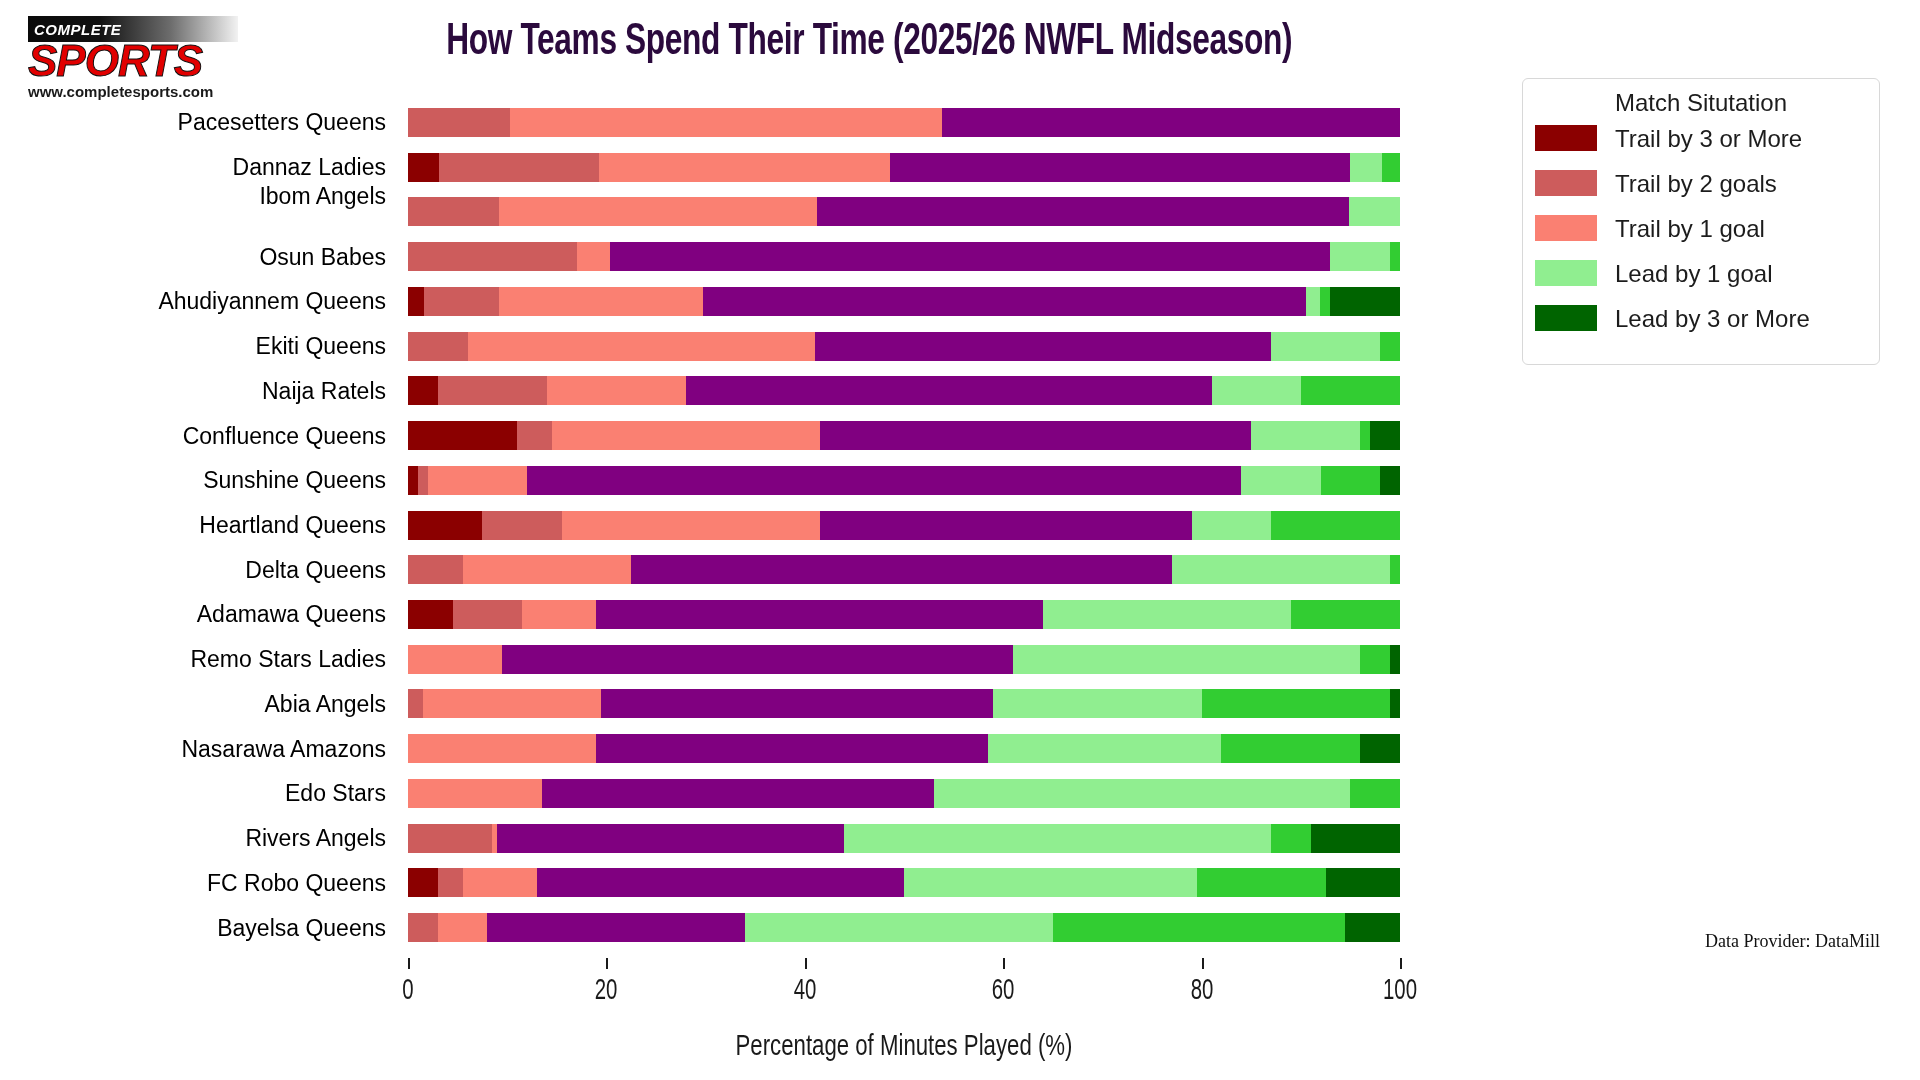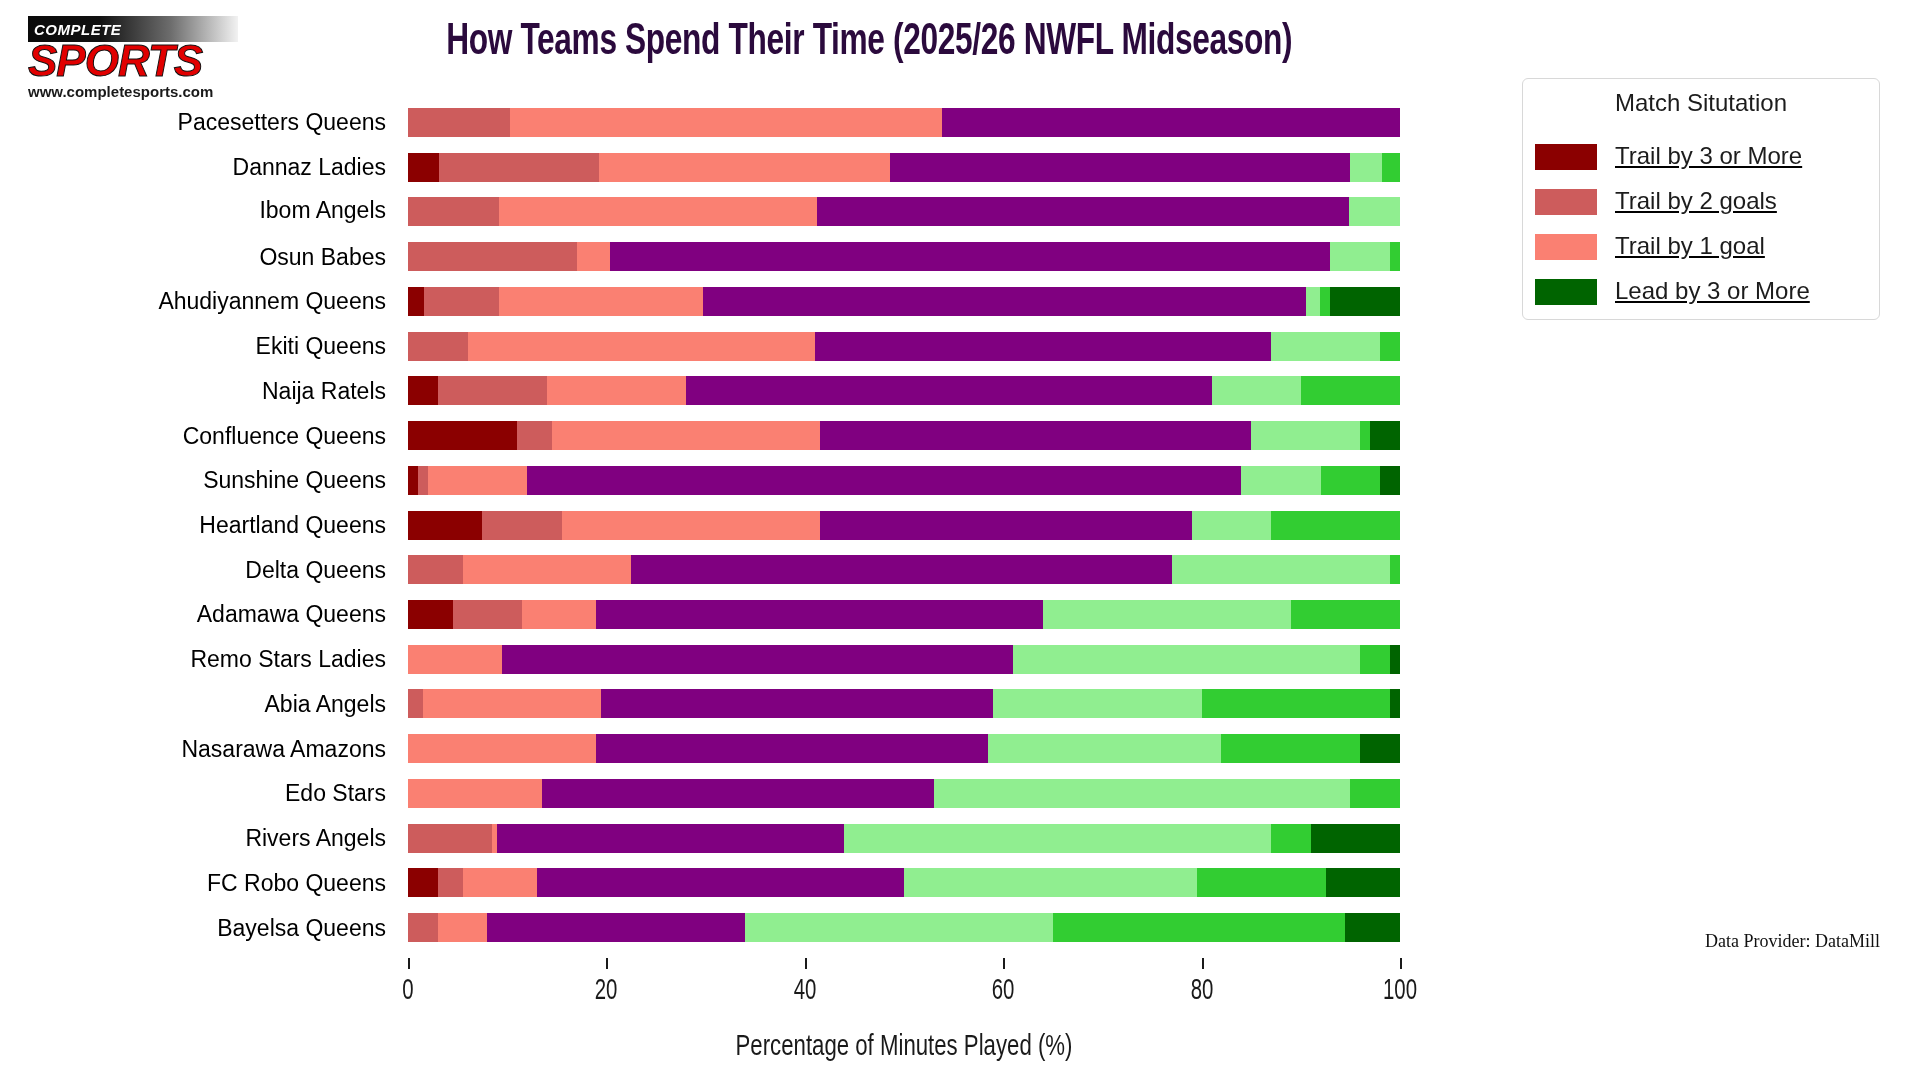--- a/index.html
+++ b/index.html
@@ -164,23 +164,22 @@
   }
   #legend-title {
     text-align: center;
     color: #1c1c1c;
     font-family: "Liberation Sans", sans-serif;
     font-size: 24px;
     margin-bottom: 8px;
   }
   .legend-row {
     display: flex;
-    align-items: flex-end;
+    align-items: flex-start;
     height: 45px;
-    text-decoration: underline;
   }
   .legend-swatch {
     width: 62px;
     height: 26px;
     flex: 0 0 auto;
     margin-right: 18px;
   }
   .legend-label {
     color: #1c1c1c;
     font-family: "Liberation Sans", sans-serif;
@@ -208,21 +207,21 @@
   </div>
   <div id="logo-sports-text">SPORTS</div>
   <div id="logo-url">www.completesports.com</div>
 </div>
 
 <div id="chart-title">How Teams Spend Their Time (2025/26 NWFL Midseason)</div>
 
 <div id="y-labels">
     <div class="y-tick-label" style="top: 22.3684px;">Pacesetters Queens</div>
     <div class="y-tick-label" style="top: 67.1053px;">Dannaz Ladies</div>
-    <div class="y-tick-label" style="top: 110px;">Ibom Angels</div>
+    <div class="y-tick-label" style="top: 96px;">Ibom Angels</div>
     <div class="y-tick-label" style="top: 156.579px;">Osun Babes</div>
     <div class="y-tick-label" style="top: 201.316px;">Ahudiyannem Queens</div>
     <div class="y-tick-label" style="top: 246px;">Ekiti Queens</div>
     <div class="y-tick-label" style="top: 290.789px;">Naija Ratels</div>
     <div class="y-tick-label" style="top: 335.526px;">Confluence Queens</div>
     <div class="y-tick-label" style="top: 380.263px;">Sunshine Queens</div>
     <div class="y-tick-label" style="top: 425px;">Heartland Queens</div>
     <div class="y-tick-label" style="top: 469.737px;">Delta Queens</div>
     <div class="y-tick-label" style="top: 514.474px;">Adamawa Queens</div>
     <div class="y-tick-label" style="top: 559.211px;">Remo Stars Ladies</div>
@@ -406,19 +405,23 @@
       </div>
       <div class="legend-row">
         <span class="legend-swatch" style="background: rgb(205, 92, 92);"></span>
         <span class="legend-label">Trail by 2 goals</span>
       </div>
       <div class="legend-row">
         <span class="legend-swatch" style="background: rgb(250, 128, 114);"></span>
         <span class="legend-label">Trail by 1 goal</span>
       </div>
       <div class="legend-row">
+        <span class="legend-swatch" style="background: rgb(144, 238, 144);"></span>
+        <span class="legend-label">Lead by 1 goal</span>
+      </div>
+      <div class="legend-row">
         <span class="legend-swatch" style="background: rgb(0, 100, 0);"></span>
         <span class="legend-label">Lead by 3 or More</span>
       </div>
     </div>
 </div>
 
 <div id="data-provider">Data Provider:  DataMill</div>
 
 </body></html>

